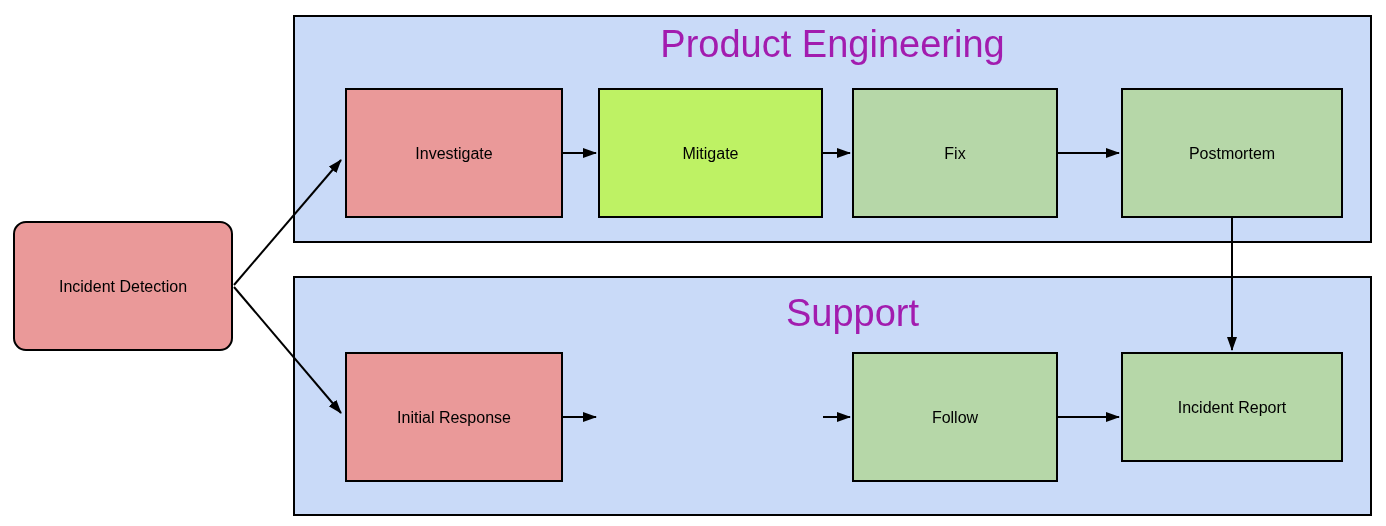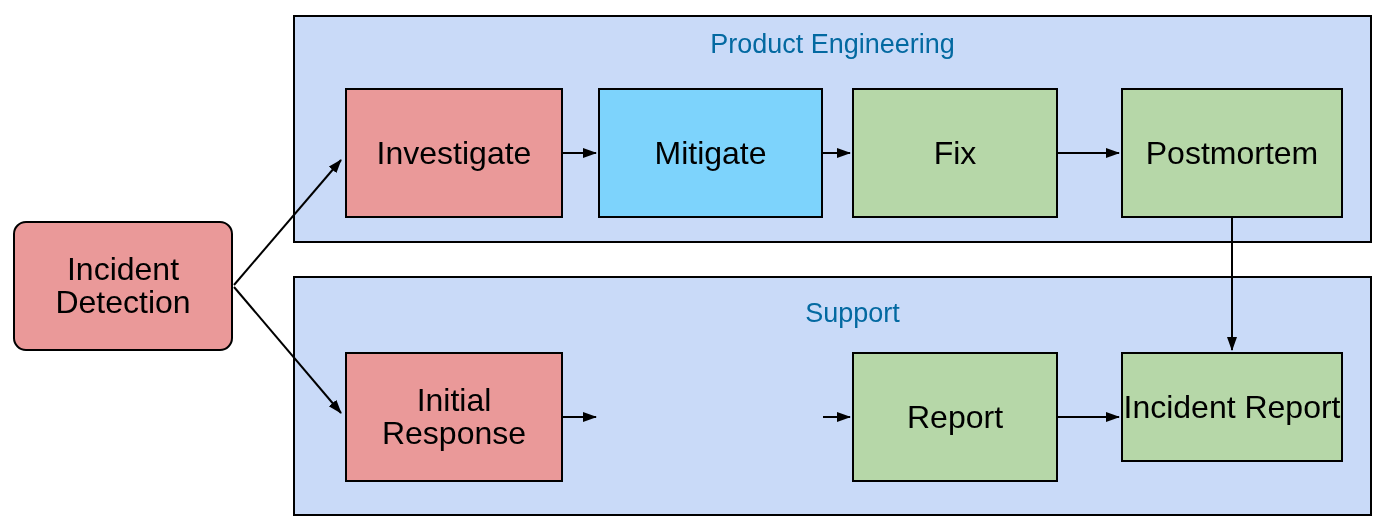--- a/index.html
+++ b/index.html
@@ -13,38 +13,38 @@
   }
   .lane{
     position:absolute;
     background:#c9daf8;
     border:2px solid #000;
     box-sizing:border-box;
   }
   .lane-title{
     position:absolute;
     text-align:center;
-    font-size:27px;
+    font-size:38px;
     line-height:33px;
-    color:#0369a1;
+    color:#a21caf;
   }
   .node{
     position:absolute;
     border:2px solid #000;
     box-sizing:border-box;
     display:flex;
     align-items:center;
     justify-content:center;
     text-align:center;
-    font-size:32px;
+    font-size:16px;
     line-height:33px;
     color:#000;
   }
   .fill-red{background:#ea9999;}
-  .fill-yellow{background:#7dd3fc;}
+  .fill-yellow{background:#bef264;}
   .fill-green{background:#b6d7a8;}
   .arrows{
     position:absolute;
     left:0;top:0;
     width:1386px;height:526px;
     pointer-events:none;
   }
   
   #lane-pe{left:293px;top:15px;width:1079px;height:228px;}
   #lane-support{left:293px;top:276px;width:1079px;height:240px;}
@@ -85,21 +85,21 @@
     <span>Fix</span>
   </div>
   <div class="node fill-green" id="node-postmortem">
     <span>Postmortem</span>
   </div>
 
   <div class="node fill-red" id="node-initial-response">
     <span>Initial Response</span>
   </div>
   <div class="node fill-green" id="node-close">
-    <span>Report</span>
+    <span>Follow</span>
   </div>
   <div class="node fill-green" id="node-incident-report">
     <span>Incident Report</span>
   </div>
 
   <svg class="arrows" viewBox="0 0 1386 526" xmlns="http://www.w3.org/2000/svg">
     <defs>
       <marker id="ah" markerUnits="userSpaceOnUse" markerWidth="15" markerHeight="11" refX="13" refY="5" orient="auto">
         <path d="M0,0 L14,5 L0,10 Z" fill="#000"></path>
       </marker>

